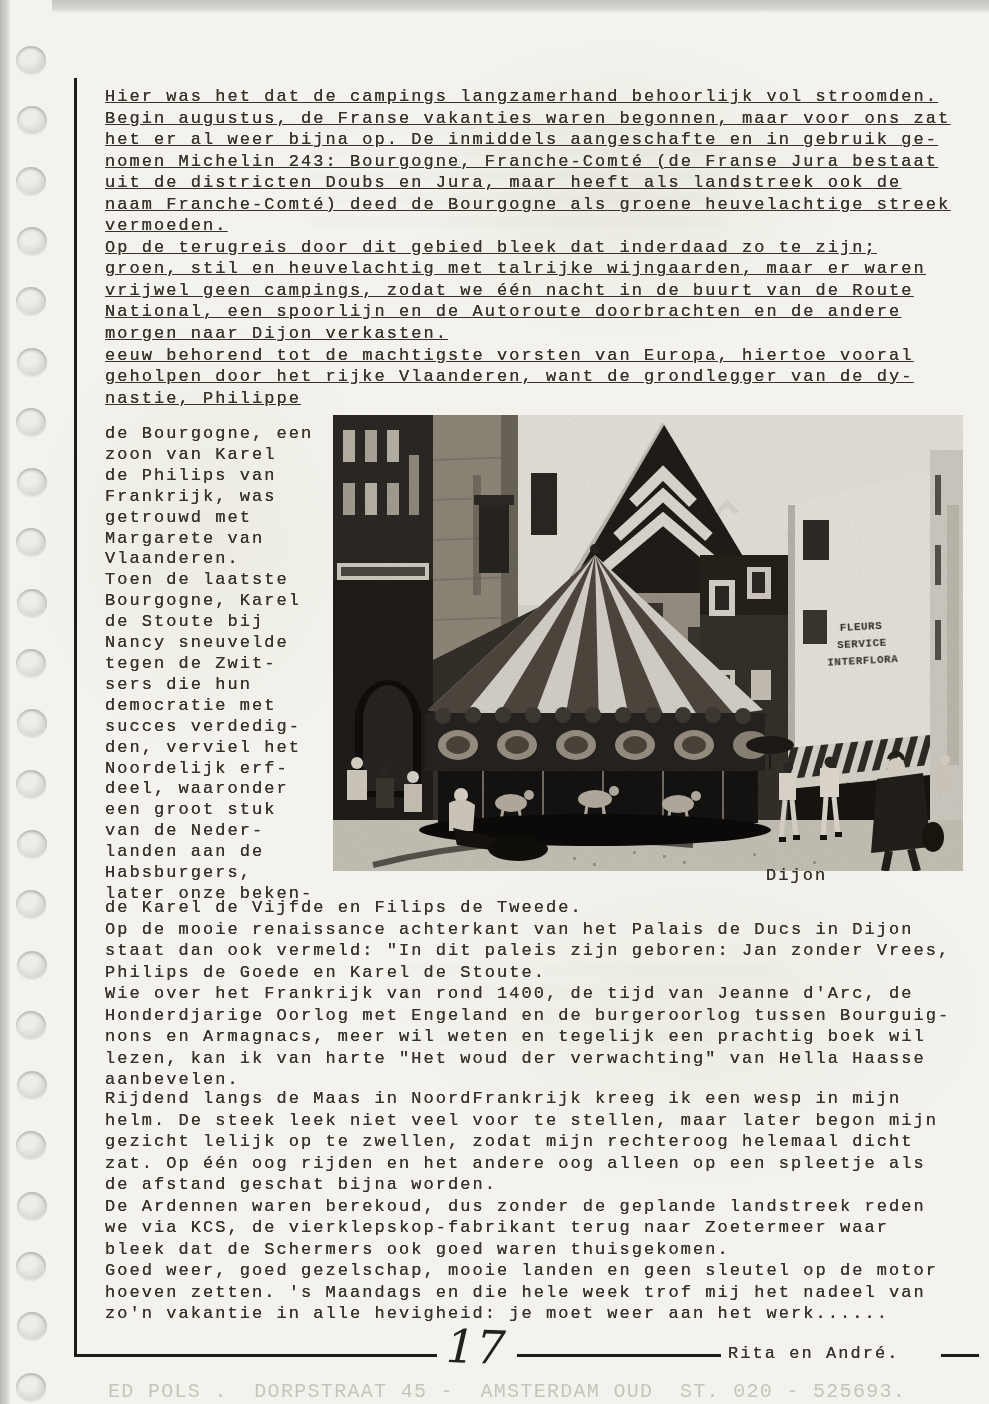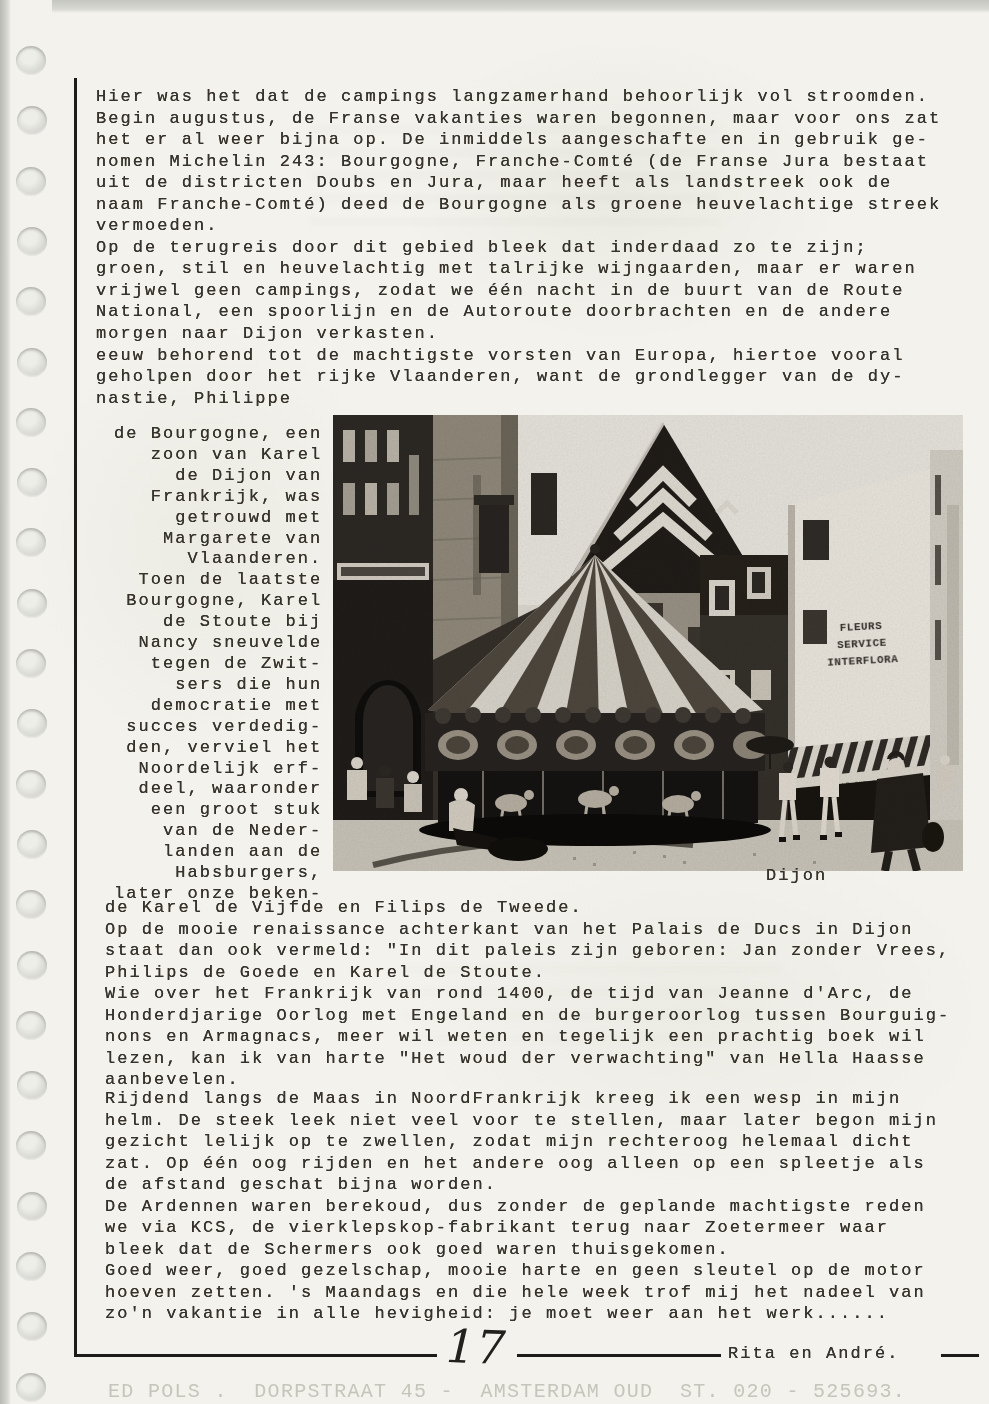--- a/index.html
+++ b/index.html
@@ -79,42 +79,42 @@
 
   <div class="vrule"></div>
   <div class="hrule seg1"></div>
   <div class="hrule seg2"></div>
   <div class="hrule seg3"></div>
 
   <div class="ghost-blob" style="left:310px;top:125px;width:410px;height:115px;opacity:.22;"></div>
   <div class="ghost-blob" style="left:843px;top:435px;width:115px;height:250px;opacity:.30;"></div>
   <div class="ghost-blob" style="left:400px;top:965px;width:380px;height:80px;opacity:.16;"></div>
 
-  <div class="tblock" style="left:96px;top:86px;">
+  <div class="tblock" style="left:105px;top:86px;text-decoration:underline;">
       <div class="tline">Hier was het dat de campings langzamerhand behoorlijk vol stroomden.</div>
       <div class="tline">Begin augustus, de Franse vakanties waren begonnen, maar voor ons zat</div>
       <div class="tline">het er al weer bijna op. De inmiddels aangeschafte en in gebruik ge-</div>
       <div class="tline">nomen Michelin 243: Bourgogne, Franche-Comté (de Franse Jura bestaat</div>
       <div class="tline">uit de districten Doubs en Jura, maar heeft als landstreek ook de</div>
       <div class="tline">naam Franche-Comté) deed de Bourgogne als groene heuvelachtige streek</div>
       <div class="tline">vermoeden.</div>
       <div class="tline">Op de terugreis door dit gebied bleek dat inderdaad zo te zijn;</div>
       <div class="tline">groen, stil en heuvelachtig met talrijke wijngaarden, maar er waren</div>
       <div class="tline">vrijwel geen campings, zodat we één nacht in de buurt van de Route</div>
       <div class="tline">National, een spoorlijn en de Autoroute doorbrachten en de andere</div>
       <div class="tline">morgen naar Dijon verkasten.</div>
       <div class="tline">eeuw behorend tot de machtigste vorsten van Europa, hiertoe vooral</div>
       <div class="tline">geholpen door het rijke Vlaanderen, want de grondlegger van de dy-</div>
       <div class="tline">nastie, Philippe</div>
     </div>
 
-  <div class="tblock col" style="left:114px;top:424px;text-align:right;">
+  <div class="tblock col" style="left:105px;top:424px;">
       <div class="tline">de Bourgogne, een</div>
       <div class="tline">zoon van Karel</div>
-      <div class="tline">de Dijon van</div>
+      <div class="tline">de Philips van</div>
       <div class="tline">Frankrijk, was</div>
       <div class="tline">getrouwd met</div>
       <div class="tline">Margarete van</div>
       <div class="tline">Vlaanderen.</div>
       <div class="tline">Toen de laatste</div>
       <div class="tline">Bourgogne, Karel</div>
       <div class="tline">de Stoute bij</div>
       <div class="tline">Nancy sneuvelde</div>
       <div class="tline">tegen de Zwit-</div>
       <div class="tline">sers die hun</div>
@@ -141,24 +141,24 @@
       <div class="tline">lezen, kan ik van harte "Het woud der verwachting" van Hella Haasse</div>
       <div class="tline">aanbevelen.</div>
     </div>
 
   <div class="tblock" style="left:105px;top:1088px;">
       <div class="tline">Rijdend langs de Maas in NoordFrankrijk kreeg ik een wesp in mijn</div>
       <div class="tline">helm. De steek leek niet veel voor te stellen, maar later begon mijn</div>
       <div class="tline">gezicht lelijk op te zwellen, zodat mijn rechteroog helemaal dicht</div>
       <div class="tline">zat. Op één oog rijden en het andere oog alleen op een spleetje als</div>
       <div class="tline">de afstand geschat bijna worden.</div>
-      <div class="tline">De Ardennen waren berekoud, dus zonder de geplande machtigste reden</div>
+      <div class="tline">De Ardennen waren berekoud, dus zonder de geplande landstreek reden</div>
       <div class="tline">we via KCS, de vierklepskop-fabrikant terug naar Zoetermeer waar</div>
       <div class="tline">bleek dat de Schermers ook goed waren thuisgekomen.</div>
-      <div class="tline">Goed weer, goed gezelschap, mooie harte en geen sleutel op de motor</div>
+      <div class="tline">Goed weer, goed gezelschap, mooie landen en geen sleutel op de motor</div>
       <div class="tline">hoeven zetten. 's Maandags en die hele week trof mij het nadeel van</div>
       <div class="tline">zo'n vakantie in alle hevigheid: je moet weer aan het werk......</div>
     </div>
 
   <div class="photo">
     <svg viewBox="0 0 630 456" preserveAspectRatio="none">
       <defs>
         <pattern id="awn" width="14" height="40" patternUnits="userSpaceOnUse" patternTransform="rotate(16)">
           <rect width="14" height="40" fill="#d8d3ca"></rect>
           <rect width="7" height="40" fill="#2e2b26"></rect>

